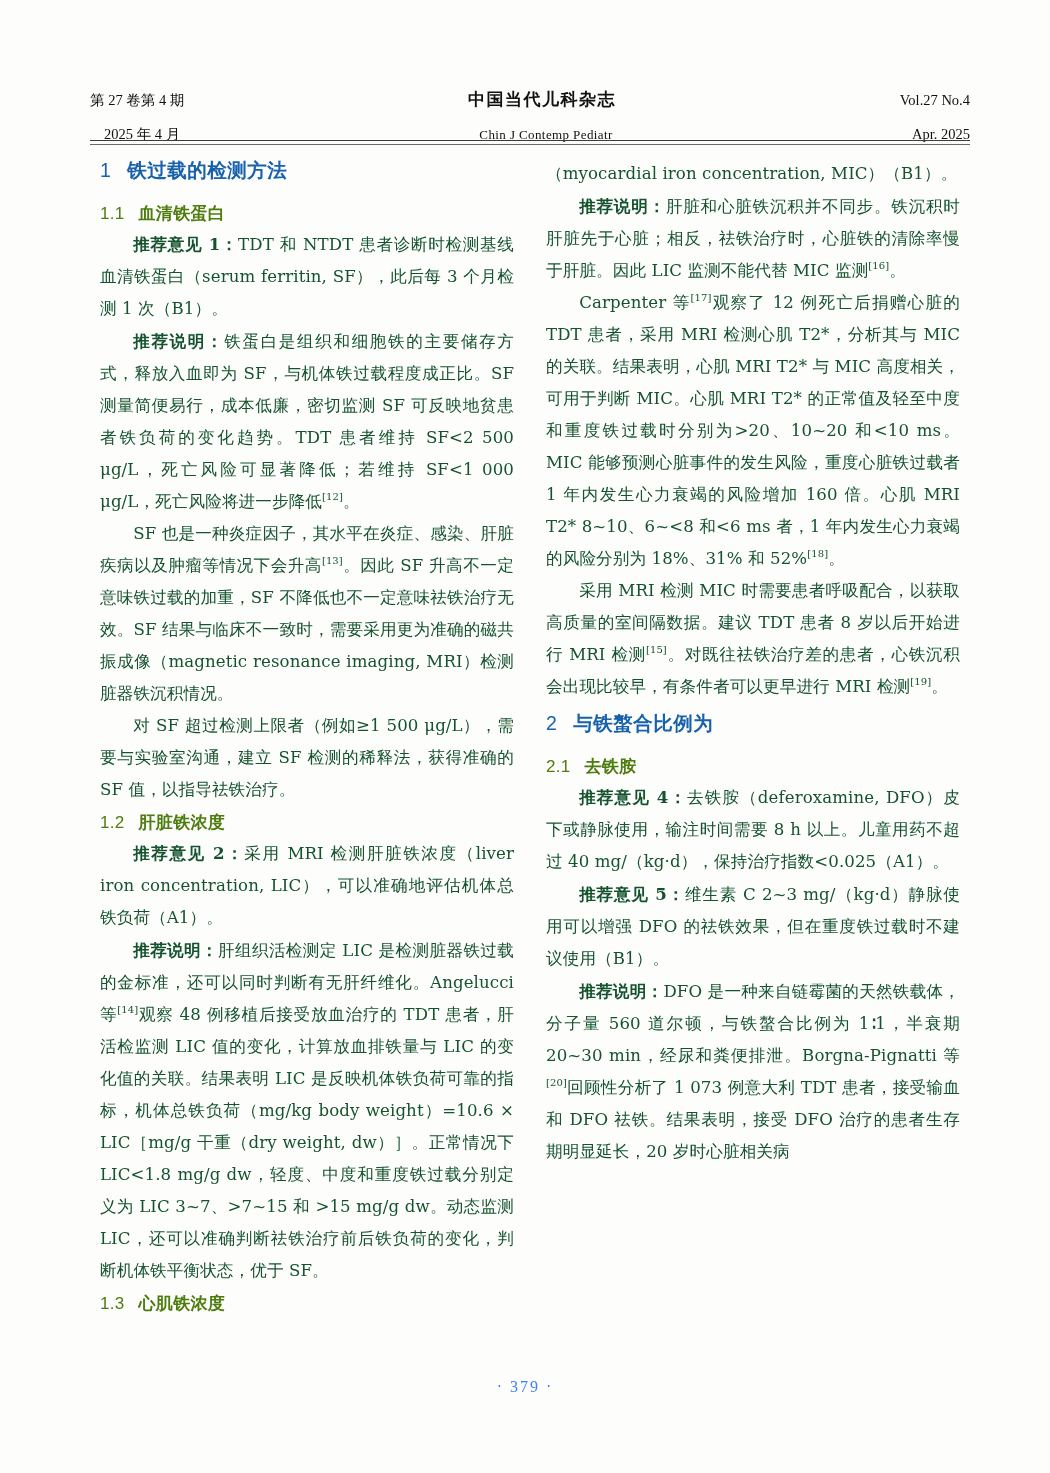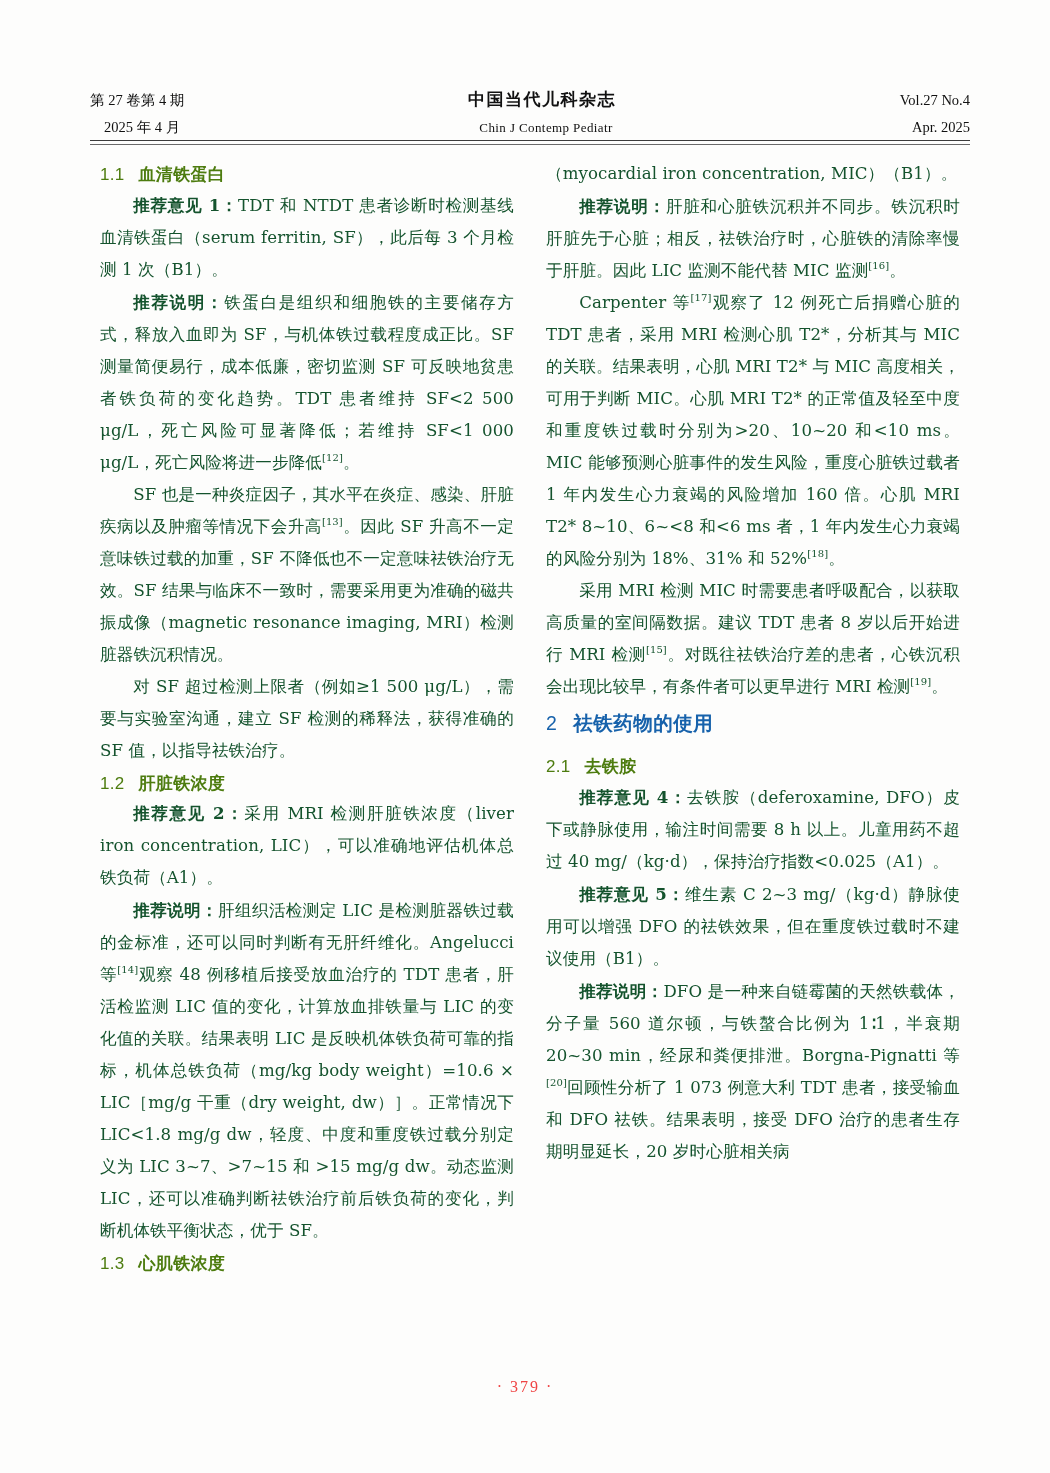--- a/index.html
+++ b/index.html
@@ -54,21 +54,21 @@
     font-weight: 600;
     letter-spacing: 1.5px;
     color: #111;
   }
   .rh-center-en {
     font-family: "Liberation Serif", "DejaVu Serif", serif;
     font-size: 13px;
     color: #111;
     letter-spacing: .4px;
   }
-  .rh-row.second { margin-top: 7px; gap: 23px; }
+  .rh-row.second { margin-top: 14px; gap: 23px; }
   .rh-row.second .rh-left { padding-left: 14px; }
 
   .rule-double {
     position: absolute;
     left: 90px;
     right: 80px;
     top: 140px;
     height: 4px;
   }
   .rule-double .r1 {
@@ -141,21 +141,21 @@
 
   
   .folio {
     position: absolute;
     left: 0;
     right: 0;
     top: 1378px;
     text-align: center;
     font-family: "Liberation Serif", "DejaVu Serif", serif;
     font-size: 16px;
-    color: #ef4444;
+    color: #3b82f6;
     letter-spacing: 2px;
   }
 </style>
 </head>
 <body>
 
 <div class="page">
 
   <div class="running-head">
     <div class="rh-row">
@@ -176,20 +176,23 @@
 
   <div class="rule-double">
     <div class="r1"></div>
     <div class="r2"></div>
   </div>
 
   <div class="columns">
 
     <div class="col">
 
+      <div class="h1">
+        <span class="num">1</span><span>铁过载的检测方法</span>
+      </div>
 
       <div class="h2">
         <span class="num">1.1</span><span>血清铁蛋白</span>
       </div>
 
       <p class="body"><span class="b">推荐意见 1：</span><span>TDT 和 NTDT 患者诊断时检测基线血清铁蛋白（serum ferritin, SF），此后每 3 个月检测 1 次（B1）。</span></p>
 
       <p class="body"><span class="b">推荐说明：</span><span>铁蛋白是组织和细胞铁的主要储存方式，释放入血即为 SF，与机体铁过载程度成正比。SF 测量简便易行，成本低廉，密切监测 SF 可反映地贫患者铁负荷的变化趋势。TDT 患者维持 SF&lt;2 500 μg/L，死亡风险可显著降低；若维持 SF&lt;1 000 μg/L，死亡风险将进一步降低</span><sup>[12]</sup><span>。</span></p>
 
       <p class="body"><span>SF 也是一种炎症因子，其水平在炎症、感染、肝脏疾病以及肿瘤等情况下会升高</span><sup>[13]</sup><span>。因此 SF 升高不一定意味铁过载的加重，SF 不降低也不一定意味祛铁治疗无效。SF 结果与临床不一致时，需要采用更为准确的磁共振成像（magnetic resonance imaging, MRI）检测脏器铁沉积情况。</span></p>
@@ -218,21 +221,21 @@
       <p class="body"><span class="b">推荐说明：</span><span>肝脏和心脏铁沉积并不同步。铁沉积时肝脏先于心脏；相反，祛铁治疗时，心脏铁的清除率慢于肝脏。因此 LIC 监测不能代替 MIC 监测</span><sup>[16]</sup><span>。</span></p>
 
       <p class="body"><span>Carpenter 等</span><sup>[17]</sup><span>观察了 12 例死亡后捐赠心脏的 TDT 患者，采用 MRI 检测心肌 T2*，分析其与 MIC 的关联。结果表明，心肌 MRI T2* 与 MIC 高度相关，可用于判断 MIC。心肌 MRI T2* 的正常值及轻至中度和重度铁过载时分别为&gt;20、10~20 和&lt;10 ms。MIC 能够预测心脏事件的发生风险，重度心脏铁过载者 1 年内发生心力衰竭的风险增加 160 倍。心肌 MRI T2* 8~10、6~&lt;8 和&lt;6 ms 者，1 年内发生心力衰竭的风险分别为 18%、31% 和 52%</span><sup>[18]</sup><span>。</span></p>
 
       <p class="body"><span>采用 MRI 检测 MIC 时需要患者呼吸配合，以获取高质量的室间隔数据。建议 TDT 患者 8 岁以后开始进行 MRI 检测</span><sup>[15]</sup><span>。对既往祛铁治疗差的患者，心铁沉积会出现比较早，有条件者可以更早进行 MRI 检测</span><sup>[19]</sup><span>。</span></p>
 
 
       <div class="spacer-sm"></div>
 
       <div class="h1">
-        <span class="num">2</span><span>祛铁药物的使用</span>
+        <span class="num">2</span><span>与铁螯合比例为</span>
       </div>
 
       <div class="h2">
         <span class="num">2.1</span><span>去铁胺</span>
       </div>
 
       <p class="body"><span class="b">推荐意见 4：</span><span>去铁胺（deferoxamine, DFO）皮下或静脉使用，输注时间需要 8 h 以上。儿童用药不超过 40 mg/（kg·d），保持治疗指数&lt;0.025（A1）。</span></p>
 
       <p class="body"><span class="b">推荐意见 5：</span><span>维生素 C 2~3 mg/（kg·d）静脉使用可以增强 DFO 的祛铁效果，但在重度铁过载时不建议使用（B1）。</span></p>
 

